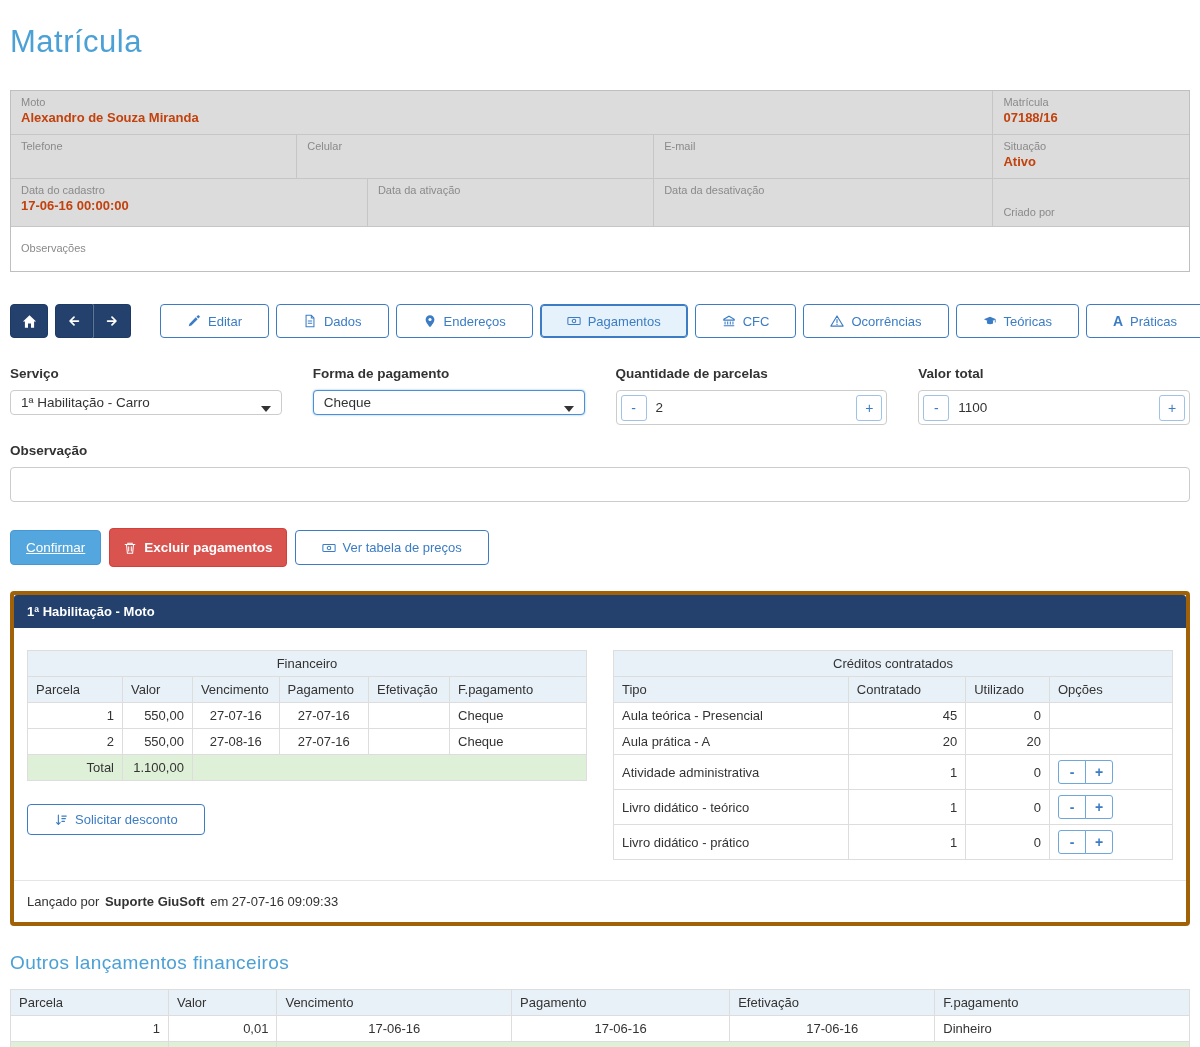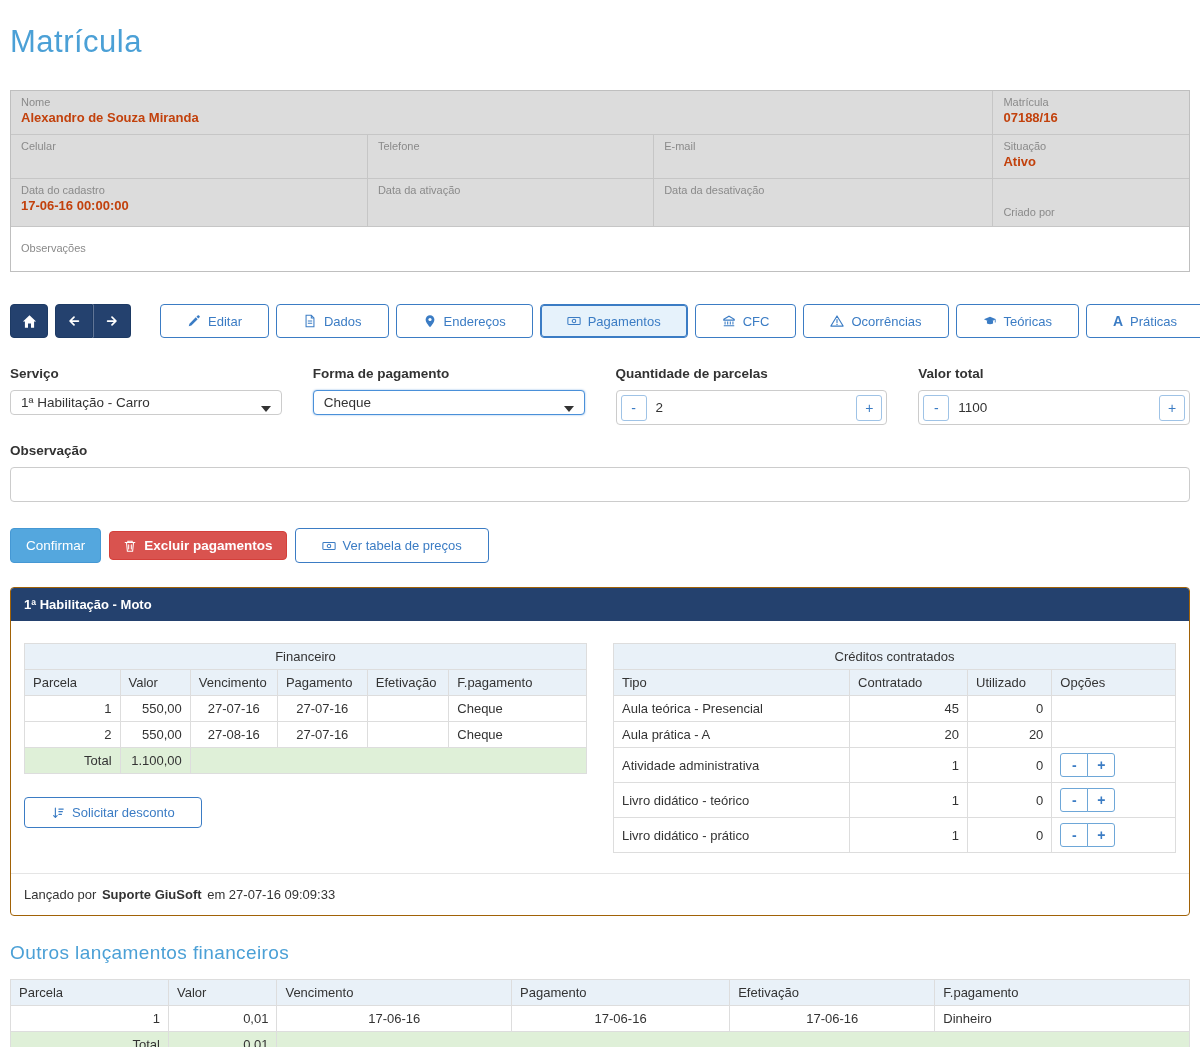--- a/index.html
+++ b/index.html
@@ -104,31 +104,31 @@
   .text-input {
     height: 35px; width: 100%; border: 1px solid #ccc; border-radius: 4px;
     padding: 0 10px; font-family: inherit; font-size: 13.5px; outline: none;
   }
 
   
   .actions { display: flex; align-items: center; gap: 8px; margin: 0 0 24px; }
   .btn-primary {
     background: #54a7de; border: 1px solid #4598d4; color: #fff;
     height: 35px; padding: 0 15px; border-radius: 4px; font-size: 13.5px;
-    font-family: inherit; cursor: pointer;
+    font-family: inherit; cursor: pointer; text-decoration: underline;
   }
   .btn-danger {
     background: #d9534f; border: 1px solid #d43f3a; color: #fff;
-    height: 29px; padding: 0 13px; border-radius: 4px; font-size: 13.5px; font-weight: bold;
+    height: 39px; padding: 0 13px; border-radius: 4px; font-size: 13.5px; font-weight: bold;
     font-family: inherit; cursor: pointer; display: inline-flex; align-items: center; gap: 7px;
   }
   .gap-left { height: 35px; }
 
   
-  .panel { border: 1px solid #a16207; border-radius: 4px; margin-bottom: 26px; }
+  .panel { border: 4px solid #a16207; border-radius: 4px; margin-bottom: 26px; }
   .panel-header {
     background: #24416e; color: #fff; font-weight: bold; font-size: 13px;
     padding: 9px 13px; border-radius: 3px 3px 0 0;
   }
   .panel-body { display: flex; gap: 26px; align-items: flex-start; padding: 22px 13px 0; }
   .panel-col { flex: 1; min-width: 0; }
   .panel-footer {
     border-top: 1px solid #e5e5e5; margin-top: 20px; padding: 13px;
     font-size: 13px; color: #333;
   }
@@ -166,34 +166,34 @@
 </head>
 <body>
 
 <div class="page">
 
   <h1 class="page-title">Matrícula</h1>
 
   <section class="info-panel">
     <div class="info-row">
       <div class="info-cell c-span3">
-        <div class="lbl">Nome</div>
+        <div class="lbl">Moto</div>
         <div class="val">Alexandro de Souza Miranda</div>
       </div>
       <div class="info-cell c4">
         <div class="lbl">Matrícula</div>
         <div class="val">07188/16</div>
       </div>
     </div>
     <div class="info-row">
+      <div class="info-cell c2">
+        <div class="lbl">Telefone</div>
+      </div>
       <div class="info-cell c1">
         <div class="lbl">Celular</div>
-      </div>
-      <div class="info-cell c2">
-        <div class="lbl">Telefone</div>
       </div>
       <div class="info-cell c3">
         <div class="lbl">E-mail</div>
       </div>
       <div class="info-cell c4">
         <div class="lbl">Situação</div>
         <div class="val">Ativo</div>
       </div>
     </div>
     <div class="info-row row3">

